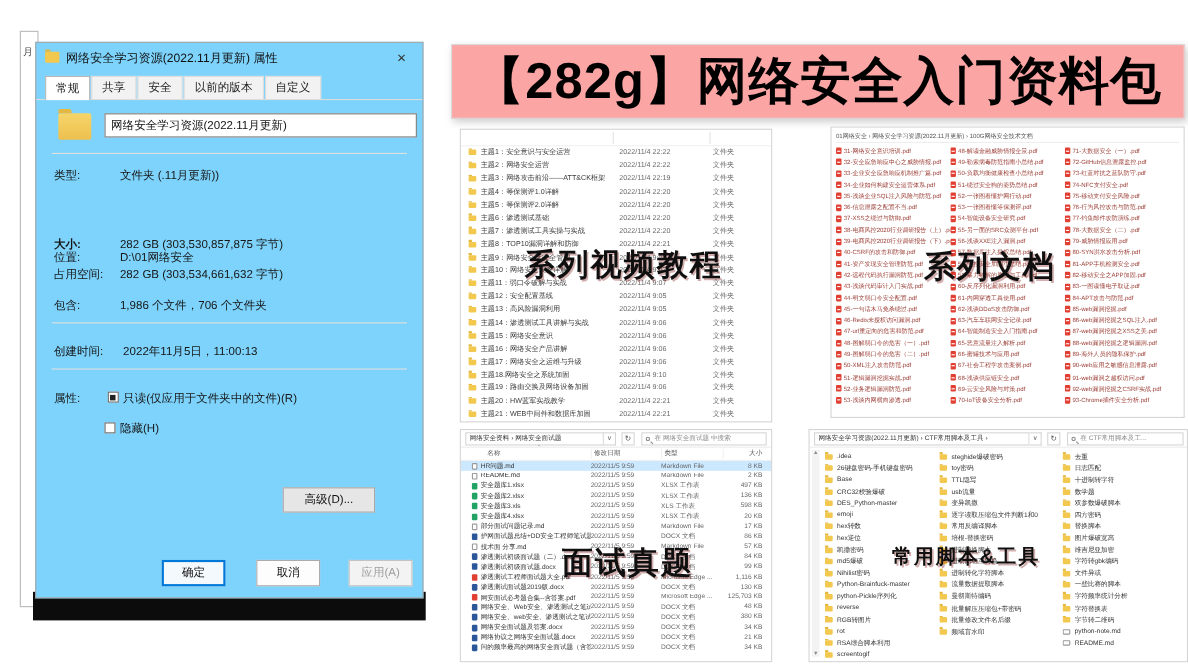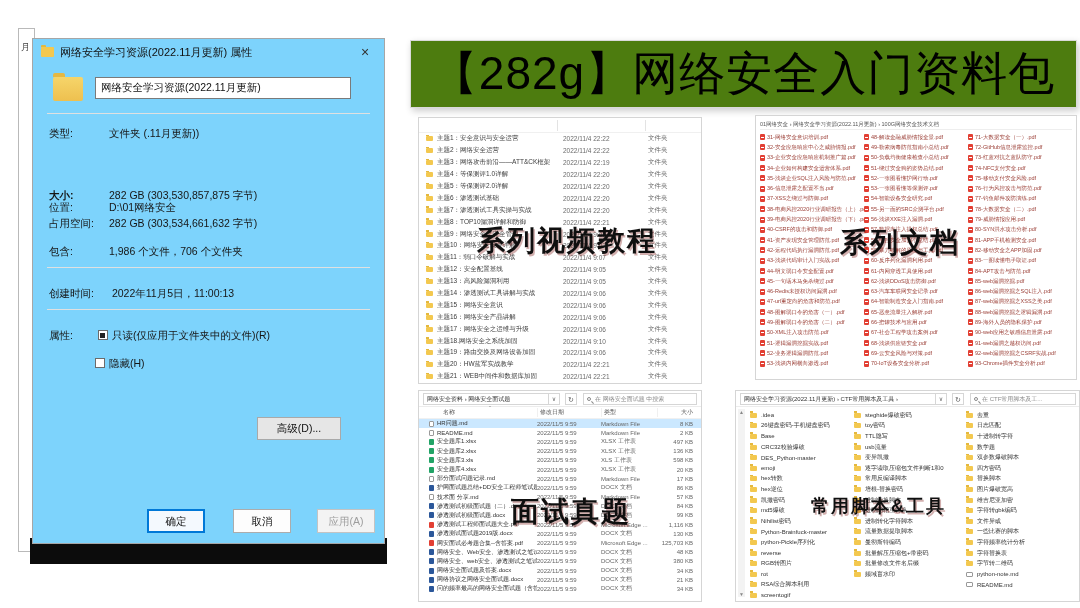--- a/index.html
+++ b/index.html
@@ -14,37 +14,37 @@
   .titlebar{position:relative;height:26px;display:flex;align-items:center;padding:0 8px;font-size:11px;color:#111}
   .tfold{width:13px;height:10px;background:#f3c84f;border-radius:1px;position:relative;margin-right:6px;flex:0 0 auto}
   .tfold::before{content:"";position:absolute;top:-2px;left:0;width:5px;height:2px;background:#e4b83e;border-radius:1px 1px 0 0}
   .close-x{margin-left:auto;font-size:14px;color:#333;width:22px;text-align:center;cursor:default}
   .tabs{display:flex;align-items:flex-end;padding:4px 8px 0 8px;border-bottom:1px solid #dcdcdc;height:26px}
   .tab{font-size:10.5px;color:#222;padding:3px 9px;border:1px solid #dcdcdc;border-bottom:none;background:#f2f2f2;margin-right:1px;white-space:nowrap}
   .tab.active{background:#fff;position:relative;top:1px;padding-top:4px;border-color:#b5b5b5}
   .page{position:relative;padding:10px 16px 0 16px}
   .bigfold{position:absolute;left:20px;top:12px;width:30px;height:24px;background:linear-gradient(#f6d56a,#eec04f);border-radius:2px}
   .bigfold::before{content:"";position:absolute;top:-4px;left:0;width:12px;height:4px;background:#e5b843;border-radius:2px 2px 0 0}
-  .nameinput{position:absolute;left:62px;top:12px;width:256px;height:22px;border:1px solid #7a7a7a;font-size:10.5px;padding:0 5px;color:#111;font-family:inherit;background:#fff}
+  .nameinput{position:absolute;left:62px;top:12px;width:284px;height:22px;border:1px solid #7a7a7a;font-size:10.5px;padding:0 5px;color:#111;font-family:inherit;background:#fff}
   .hr{position:absolute;left:14px;right:14px;height:1px;background:#e0e0e0}
   .frow{position:absolute;left:16px;right:10px;font-size:10.5px;color:#161616;white-space:nowrap}
   .flabel{display:inline-block;width:46px}
   .cbox{display:inline-block;width:10px;height:10px;border:1px solid #6b6b6b;vertical-align:-1px;margin-right:4px;position:relative;background:#fff}
   .cbox.filled::after{content:"";position:absolute;left:1.5px;top:1.5px;width:5px;height:5px;background:#222}
   .advbtn{position:absolute;left:224px;top:352px;width:84px;height:23px;background:#e6e6e6;border:1px solid #a9a9a9;font-size:10.5px;text-align:center;line-height:21px;color:#111}
   .promo{position:absolute;left:0;right:0;text-align:center;font-size:21px;font-weight:900;color:#b52a28;letter-spacing:1px;white-space:nowrap}
   .btnrow{position:absolute;bottom:10px;left:0;right:0;height:24px}
   .wbtn{position:absolute;width:58px;height:24px;font-size:10.5px;text-align:center;line-height:22px;background:#fdfdfd;border:1px solid #acacac;color:#111}
   .wbtn.ok{left:114px;border:2px solid #0078d7;line-height:20px;background:#f4f9fe}
   .wbtn.cancel{left:200px}
   .wbtn.apply{left:284px;background:#f3f3f3;border-color:#c3c3c3;color:#9d9d9d}
   
-  #banner{left:410px;top:40px;width:667px;height:68px;background:#4d7c0f;border:1px solid #dadada;
+  #banner{left:410px;top:40px;width:667px;height:68px;background:#fca5a5;border:1px solid #dadada;
     box-shadow:2px 3px 7px rgba(0,0,0,.2);text-align:center;line-height:64px;
-    font-size:46px;font-weight:400;color:#000;letter-spacing:1px;white-space:nowrap}
+    font-size:46px;font-weight:700;color:#000;letter-spacing:1px;white-space:nowrap}
   
   .panel{background:#fff;border:1px solid #d5d5d5}
   
   #videoPanel{left:418px;top:117px;width:284px;height:267px}
   .vtop{position:relative;height:15px;border-bottom:1px solid #f0f0f0}
   .vsep{position:absolute;top:2px;width:1px;height:11px;background:#e3e3e3}
   .vrow{display:flex;align-items:center;height:11.9px;padding-left:7px;font-size:6.5px;white-space:nowrap}
   .fi{flex:0 0 auto;width:7px;height:5px;background:#f3c84f;border-radius:1px;position:relative;margin-right:4px}
   .fi::before{content:"";position:absolute;top:-1.5px;left:0;width:3px;height:1.5px;background:#e4b83e}
   .v-name{color:#3b3b3b;width:126px;overflow:hidden}
@@ -113,20 +113,28 @@
 </div>
 
 <div class="abs" id="dlg-black"></div>
 
 <div class="abs" id="dialog">
   <div class="titlebar">
     <span class="tfold"></span>
     <span>网络安全学习资源(2022.11月更新) 属性</span>
     <span class="close-x">×</span>
   </div>
+  <div class="tabs">
+
+  <div class="tab active"><span>常规</span></div>
+      <div class="tab"><span>共享</span></div>
+      <div class="tab"><span>安全</span></div>
+      <div class="tab"><span>以前的版本</span></div>
+      <div class="tab"><span>自定义</span></div>
+    </div>
   <div class="page">
     <span class="bigfold"></span>
     <input class="nameinput" value="网络安全学习资源(2022.11月更新)" style="">
     <div class="hr" style="top:48px"></div>
 
     <div class="frow" style="top:62px"><span class="flabel" style="width: 60px;">类型:</span><span>文件夹 (.11月更新))</span></div>
     <div class="frow" style="top:90px"><span class="flabel" style="width: 60px; margin-top: 46px;">位置:</span><span>D:\01网络安全</span></div>
     <div class="frow" style="top:124px"><span class="flabel" style="width: 60px; font-weight: bold;">大小:</span><span>282 GB (303,530,857,875 字节)</span></div>
     <div class="frow" style="top:152px"><span class="flabel" style="width: 60px;">占用空间:</span><span>282 GB (303,534,661,632 字节)</span></div>
     <div class="frow" style="top:180px"><span class="flabel" style="width: 60px;">包含:</span><span>1,986 个文件，706 个文件夹</span></div>

